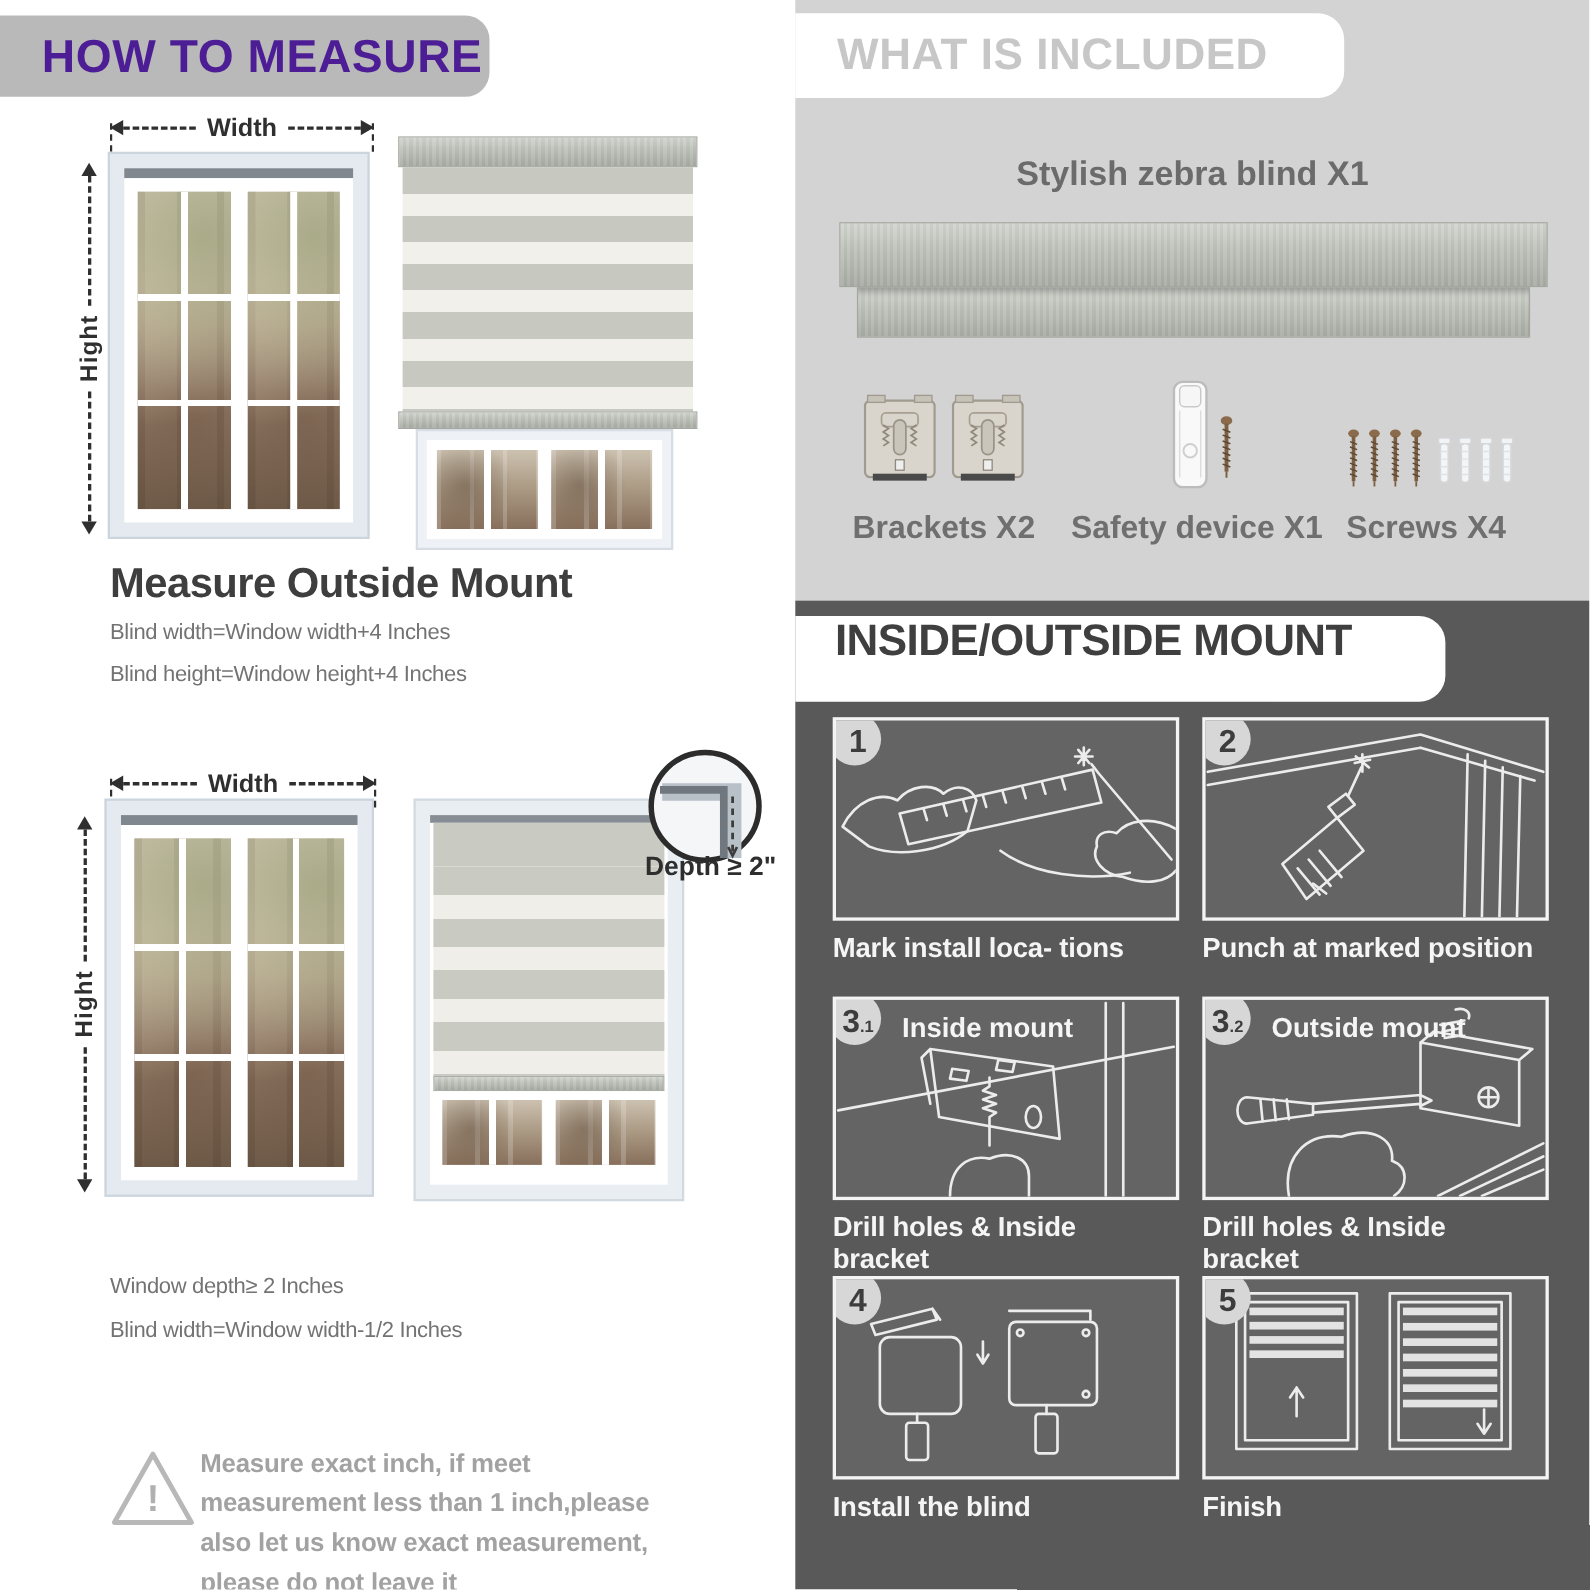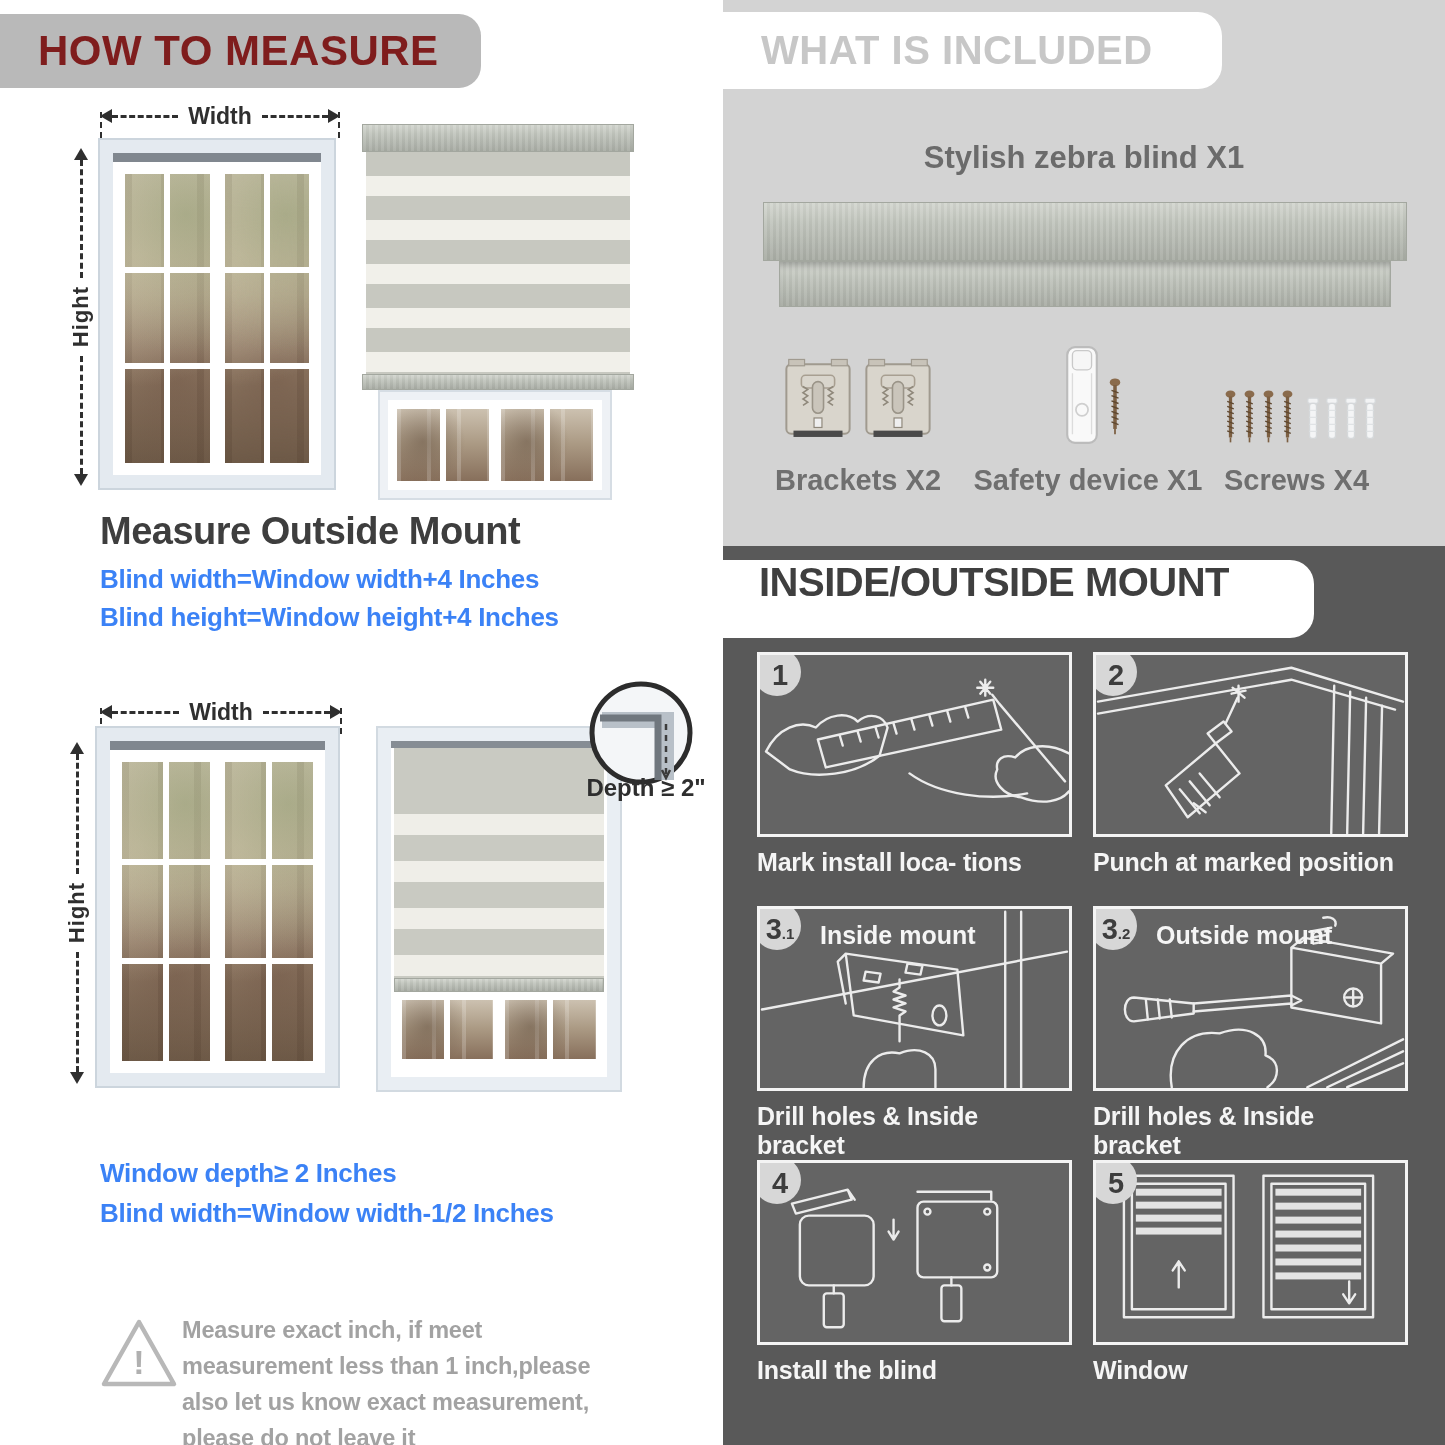--- a/index.html
+++ b/index.html
@@ -4,27 +4,27 @@
 <style>
   * { margin:0; padding:0; box-sizing:border-box; }
   body { background:#fff; font-family:"Liberation Sans", sans-serif; }
   #canvas { position:relative; width:1445px; height:1445px; background:#ffffff; overflow:hidden; }
 
   
   .abs { position:absolute; }
 
   
   .header-bar {
-    left:0; top:14px; width:481px; height:74px;
+    left:0; top:14px; width:445px; height:74px;
     background:#b9b9b9; border-radius:0 22px 22px 0;
     display:flex; align-items:center; padding-left:38px;
-    color:#7f1d1d; font-size:42px; font-weight:bold; letter-spacing:.5px;
+    color:#4c1d95; font-size:42px; font-weight:bold; letter-spacing:.5px;
   }
   .section-title { color:#3e3e3e; font-size:38px; font-weight:bold; letter-spacing:-.5px; }
-  .formula { color:#3b82f6; font-size:26px; font-weight:bold; letter-spacing:-.3px; }
+  .formula { color:#737373; font-size:20px; font-weight:normal; letter-spacing:-.3px; }
 
   
   .harrow { display:flex; align-items:center; color:#2f2f2f; }
   .harrow .dash { flex:1; height:0; border-top:3px dashed #2f2f2f; }
   .harrow .lbl { font-size:23px; font-weight:bold; padding:0 10px; white-space:nowrap; }
   .tri-l { width:0; height:0; border-top:7px solid transparent; border-bottom:7px solid transparent; border-right:12px solid #2f2f2f; }
   .tri-r { width:0; height:0; border-top:7px solid transparent; border-bottom:7px solid transparent; border-left:12px solid #2f2f2f; }
   .htick { width:0; height:26px; border-left:2px dashed #2f2f2f; }
 
   
@@ -482,16 +482,16 @@
         <rect class="fillband" x="180" y="81" width="86" height="7"></rect>
         <rect class="fillband" x="180" y="95" width="86" height="7"></rect>
         <rect class="fillband" x="180" y="109" width="86" height="7"></rect>
         <path d="M254,118 l0,22 M254,140 l-6,-9 M254,140 l6,-9"></path>
       </svg>
       <div class="badge">
           <span class="big">5</span>
           <span class="small"></span>
         </div>
     </div>
-    <div class="caption">Window</div>
+    <div class="caption">Finish</div>
   </div>
 
 </div>
 
 </body></html>

